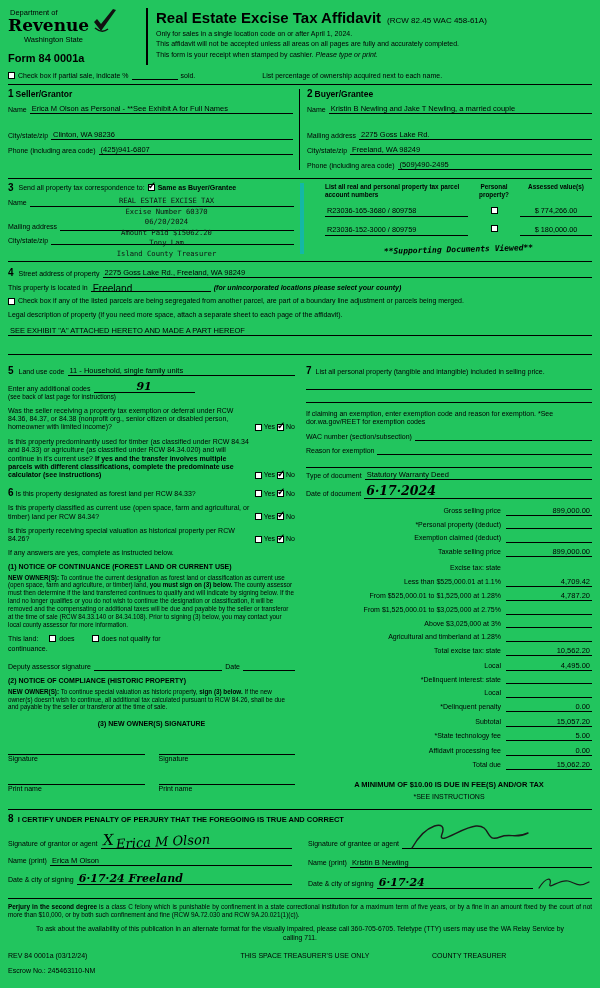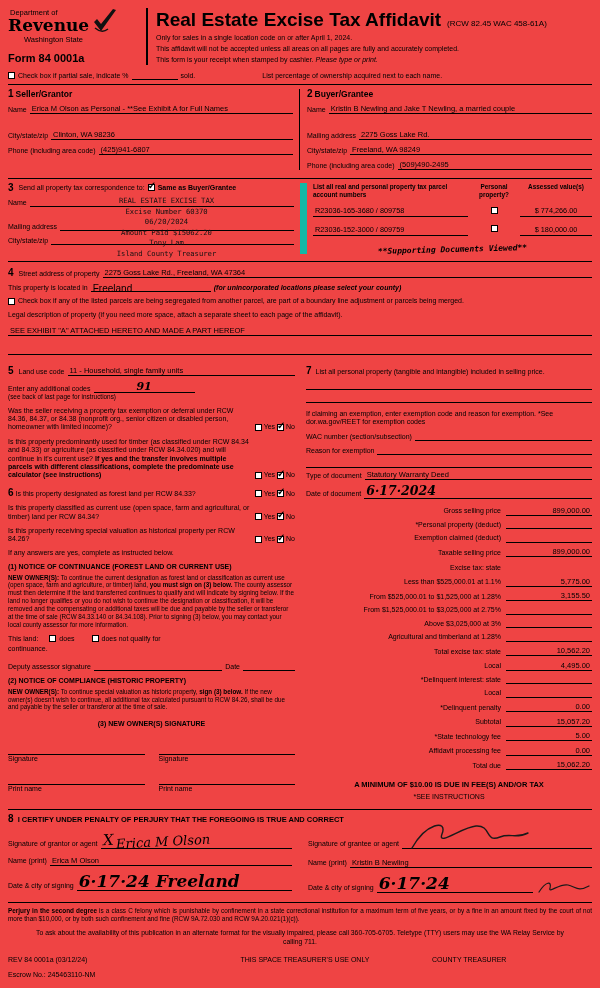--- a/index.html
+++ b/index.html
@@ -1,52 +1,52 @@
 <!DOCTYPE html>
 <html><head>
 <meta charset="utf-8">
 <style>
 *{margin:0;padding:0;box-sizing:border-box}
 html,body{background:#fff}
-.page{width:600px;height:988px;background:#ef4444;color:#000;font-family:"Liberation Sans",sans-serif;font-size:7px;line-height:1.2;padding:8px 8px 4px;position:relative;overflow:hidden;margin:0 auto}
+.page{width:600px;height:988px;background:#22c55e;color:#000;font-family:"Liberation Sans",sans-serif;font-size:7px;line-height:1.2;padding:8px 8px 4px;position:relative;overflow:hidden;margin:0 auto}
 .lbl{font-size:7px}
 .small{font-size:6.4px}
 b{font-weight:700}
 .secnum{font-size:10px;font-weight:700;margin-right:2px;line-height:1}
 .sectitle{font-size:8.5px;font-weight:700}
 .row{display:flex;align-items:flex-end;gap:3px;margin-top:5px}
 .fill{flex:1;border-bottom:1px solid #000;font-size:7.5px;padding:0 2px;min-height:9px;min-width:0}
 .uline{display:inline-block;border-bottom:1px solid #000;height:9px}
 .cb{display:inline-block;width:7px;height:7px;border:1px solid #000;position:relative;flex:none;margin-bottom:1px;background:#fff}
 .cb.checked::after{content:"✓";position:absolute;top:-5px;left:-1px;font-size:10px;font-weight:700}
 
 .header{display:flex;gap:8px;padding-bottom:4px}
 .logo{width:130px}
 .logo-top{display:flex;gap:3px;align-items:flex-start}
 .dept{font-size:7.5px;margin-left:2px}
 .rev{font-size:17px;font-weight:700;font-family:"DejaVu Serif",serif;line-height:1.05}
 .wa{font-size:7.5px;margin-left:16px}
 .formno{font-size:11px;font-weight:700;margin-top:8px}
 .hdiv{width:2px;background:#000}
 .titleblock{flex:1;padding-top:1px}
-.title{font-size:19px;font-weight:700}
+.title{font-size:15px;font-weight:700}
 .titlecode{font-size:8px;margin-left:4px}
 .note{font-size:7px;margin-top:2.5px}
 
 .partialrow{display:flex;align-items:flex-end;gap:3px;margin:2px 0 4px}
 .pright{margin-left:64px}
 
 .sec12{display:flex;border-top:1px solid #000;border-bottom:1px solid #000;padding:4px 0 8px}
 .half{flex:1;padding-right:6px}
 .half.right{border-left:1px solid #000;padding-left:7px;padding-right:0}
 .addrgap{height:11px}
 
 .sec3{display:flex;border-bottom:1px solid #000;padding:4px 0 7px}
 .s3l{width:292px;position:relative;padding-right:6px}
-.s3r{flex:1;border-left:7px solid #14b8a6;padding-left:6px}
+.s3r{flex:1;border-left:4px solid #14b8a6;padding-left:21px}
 .s3intro{display:flex;align-items:center;gap:3px;flex-wrap:wrap}
 .stamp{position:absolute;left:56px;top:13px;width:205px;text-align:center;font-family:"DejaVu Sans Mono",monospace;font-size:7.2px;line-height:1.45;color:#111}
 .mt14{margin-top:15px}
 .phead{display:flex;gap:4px;font-weight:700;font-size:6.4px;line-height:1.2}
 .pc1{flex:1}.pc2{width:44px;text-align:center}.pc3{width:72px;text-align:center}
 .prow{display:flex;gap:4px;align-items:flex-end;margin-top:8px}
 .pval{border-bottom:1px solid #000;font-size:7.3px;padding:0 2px;min-height:9px}
 .supdocs{margin-top:9px;font-family:"DejaVu Sans Mono",monospace;font-style:italic;font-weight:700;font-size:8px;transform:rotate(-1.5deg);text-align:center}
 
 .sec4{padding:4px 0 2px}
@@ -64,37 +64,37 @@
 .ntitle.center{text-align:center;margin-top:9px}
 .tiny{font-size:6.3px;line-height:1.25;margin-top:2px}
 .hand{font-family:"DejaVu Serif",serif;font-style:italic;font-weight:700;font-size:11px;line-height:1}
 .hand.big{font-size:12.5px}
 .center{text-align:center}
 .siggrid{display:grid;grid-template-columns:1fr 1fr;column-gap:14px;margin-top:4px}
 .sigcell{margin-top:12px}
 .sigline{border-bottom:1px solid #000;height:10px}
 .blankline{border-bottom:1px solid #000;height:13px}
 .exnote{margin-top:7px;line-height:1.25}
-.mrow{display:flex;align-items:flex-end;margin-top:4.5px}
+.mrow{display:flex;align-items:center;margin-top:4.5px}
 .mlabel{flex:1;text-align:right;font-size:7px}
 .mval{width:86px;margin-left:5px;border-bottom:1px solid #000;text-align:right;font-size:7.5px;min-height:9px;padding:0 2px}
 .mval.noline{border-bottom:none}
 .minnote{font-weight:700;font-size:7.5px;margin-top:10px;text-align:center}
 .seeins{font-size:7px;margin-top:4px;text-align:center}
 
 .sec8{border-top:1px solid #000;margin-top:7px;padding-top:4px}
 .s8head{font-size:7.5px}
 .s8cert{font-size:7.5px}
 .s8cols{display:flex;gap:16px;margin-top:2px}
 .s8col{flex:1}
 .sigfill{display:flex;align-items:flex-end;height:17px;position:relative}
 .script{font-family:"DejaVu Serif",serif;font-style:italic;font-size:13px;line-height:1;transform:rotate(-3deg);display:inline-block}
 .sigX{font-size:15px;margin-right:3px}
 .scribble{margin-bottom:-3px}
-.daterow .hand{font-size:17px}
+.daterow .hand{font-size:11px}
 
 .footer{border-top:1px solid #000;margin-top:9px;padding-top:4px}
 .perjury{font-size:6.4px;line-height:1.3;text-align:justify}
 .altfmt{font-size:6.8px;text-align:center;margin-top:6px;padding:0 26px;line-height:1.3}
 .botrow{display:flex;margin-top:9px;font-size:7px;align-items:center}
 .botrow .rv{width:170px}
 .botrow .ts{flex:1;text-align:center}
 .botrow .ct{width:160px}
 .escrow{margin-top:7px;font-size:7px}
 </style>
@@ -223,21 +223,21 @@
         <div class="pc3 pval">$ 180,000.00</div>
       </div>
       <div class="supdocs">**Supporting Documents Viewed**</div>
     </div>
   </div>
 
   <div class="sec4">
     <div class="row" style="margin-top:2px">
       <span class="secnum">4</span>
       <span class="lbl">Street address of property</span>
-      <span class="fill">2275 Goss Lake Rd., Freeland, WA 47364</span>
+      <span class="fill">2275 Goss Lake Rd., Freeland, WA 98249</span>
     </div>
     <div class="row">
       <span class="lbl">This property is located in</span>
       <span class="uline" style="width:120px;font-size:10px;padding:0 2px">Freeland</span>
       <span class="locnote">(for unincorporated locations please select your county)</span>
     </div>
     <div class="row">
       <span class="cb"></span>
       <span class="lbl">Check box if any of the listed parcels are being segregated from another parcel, are part of a boundary line adjustment or parcels being merged.</span>
     </div>
@@ -391,25 +391,25 @@
       <div class="mrow">
           <span class="mlabel">Taxable selling price</span>
           <span class="mval">899,000.00</span>
         </div>
       <div class="mrow" style="margin-top:6px">
           <span class="mlabel">Excise tax: state</span>
           <span class="mval noline"></span>
         </div>
       <div class="mrow">
           <span class="mlabel">Less than $525,000.01 at 1.1%</span>
-          <span class="mval">5,775.00</span>
+          <span class="mval">4,709.42</span>
         </div>
       <div class="mrow">
           <span class="mlabel">From $525,000.01 to $1,525,000 at 1.28%</span>
-          <span class="mval">3,155.50</span>
+          <span class="mval">4,787.20</span>
         </div>
       <div class="mrow">
           <span class="mlabel">From $1,525,000.01 to $3,025,000 at 2.75%</span>
           <span class="mval"></span>
         </div>
       <div class="mrow">
           <span class="mlabel">Above $3,025,000 at 3%</span>
           <span class="mval"></span>
         </div>
       <div class="mrow">

